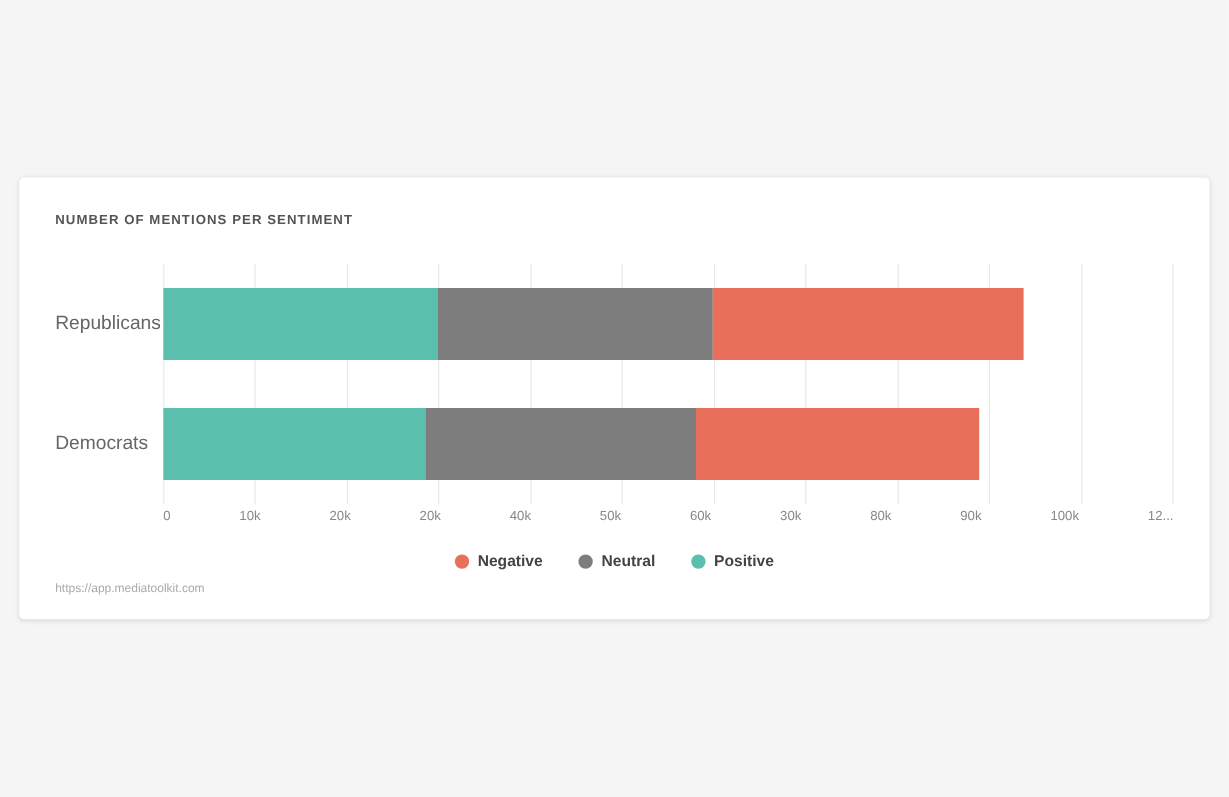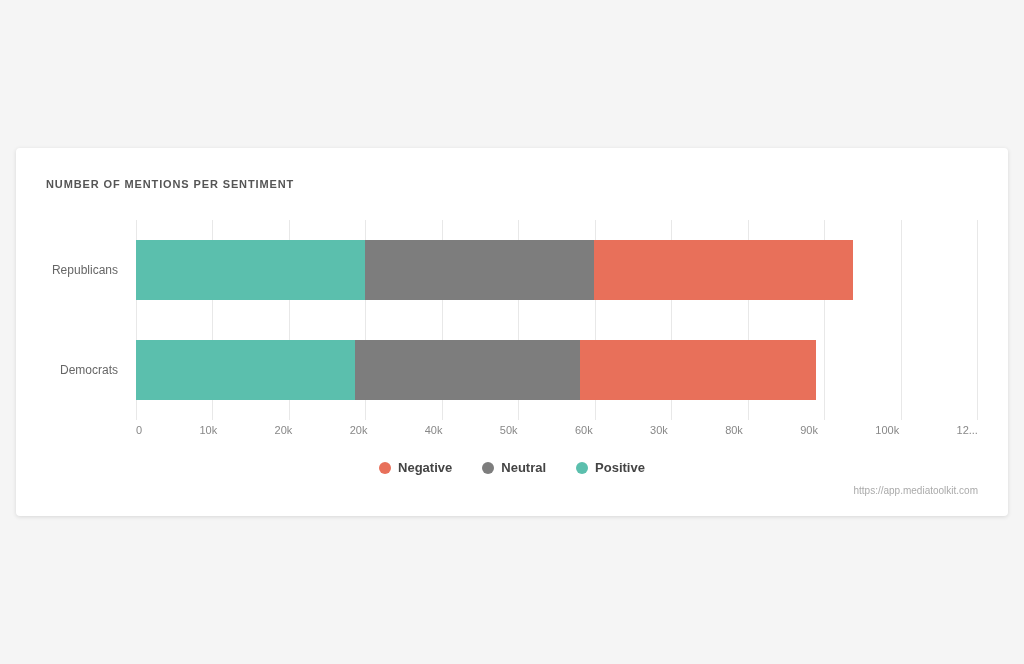--- a/index.html
+++ b/index.html
@@ -38,21 +38,21 @@
     }
     .y-labels {
       width: 90px;
       display: flex;
       flex-direction: column;
       justify-content: space-around;
       padding-right: 10px;
       flex-shrink: 0;
     }
     .y-label {
-      font-size: 12px;
+      font-size: 16px;
       color: #666;
       text-align: right;
       padding-right: 8px;
     }
     .bars-wrapper {
       flex: 1;
       position: relative;
       display: flex;
       flex-direction: column;
       justify-content: space-around;
@@ -135,21 +135,20 @@
       height: 12px;
       border-radius: 50%;
       flex-shrink: 0;
     }
     .legend-label {
       font-size: 13px;
       color: #444;
       font-weight: 600;
     }
     .footer-url {
-      text-align: right;
       font-size: 10px;
       color: #aaa;
       margin-top: 10px;
     }
   </style>
 </head>
 <body>
 
 <div class="card">
   <div class="chart-title">NUMBER OF MENTIONS PER SENTIMENT</div>

